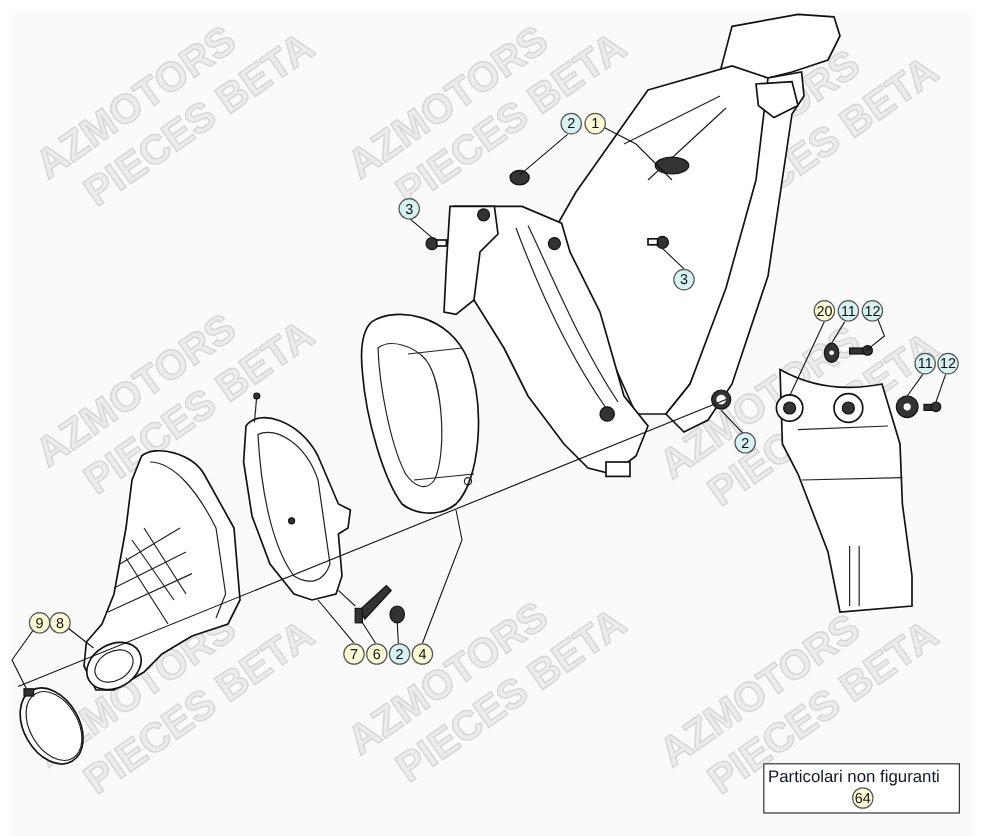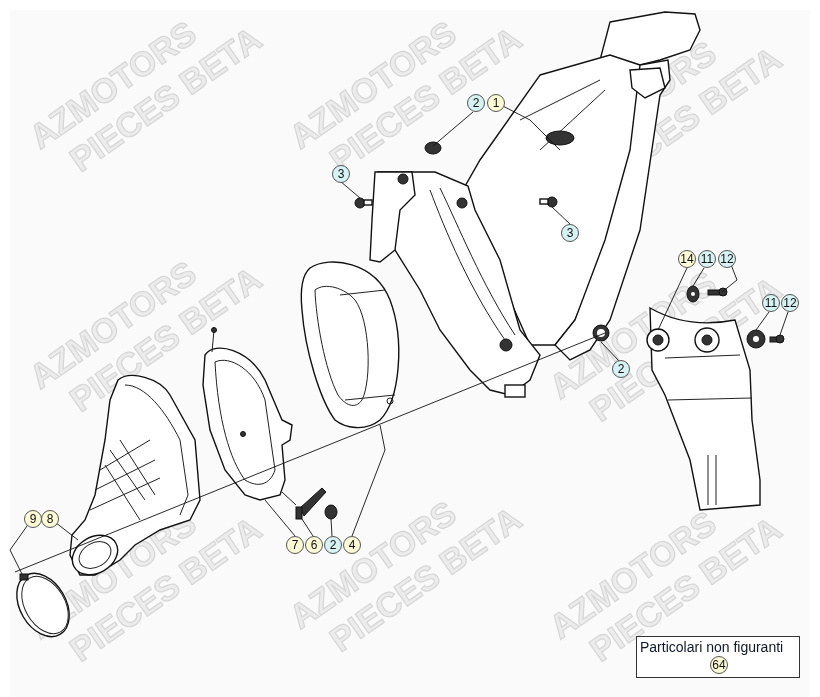--- a/index.html
+++ b/index.html
@@ -180,21 +180,21 @@
     <polyline class="leader" points="352,536 385,450 380,425"></polyline>
     <polyline class="leader" points="32,519 10,550 22,574"></polyline>
     <polyline class="leader" points="51,519 78,540"></polyline>
   </g>
 </svg>
 
 <div class="callout c" style="left:467px;top:94px">2</div>
 <div class="callout y" style="left:487px;top:94px">1</div>
 <div class="callout c" style="left:332px;top:165px">3</div>
 <div class="callout c" style="left:561px;top:224px">3</div>
-<div class="callout y" style="left:678px;top:250px">14</div>
+<div class="callout y" style="left:678px;top:250px">20</div>
 <div class="callout c" style="left:698px;top:250px">11</div>
 <div class="callout c" style="left:718px;top:250px">12</div>
 <div class="callout c" style="left:762px;top:294px">11</div>
 <div class="callout c" style="left:781px;top:294px">12</div>
 <div class="callout c" style="left:612px;top:360px">2</div>
 <div class="callout y" style="left:286px;top:536px">7</div>
 <div class="callout y" style="left:305px;top:536px">6</div>
 <div class="callout c" style="left:324px;top:536px">2</div>
 <div class="callout y" style="left:343px;top:536px">4</div>
 <div class="callout y" style="left:24px;top:510px">9</div>

